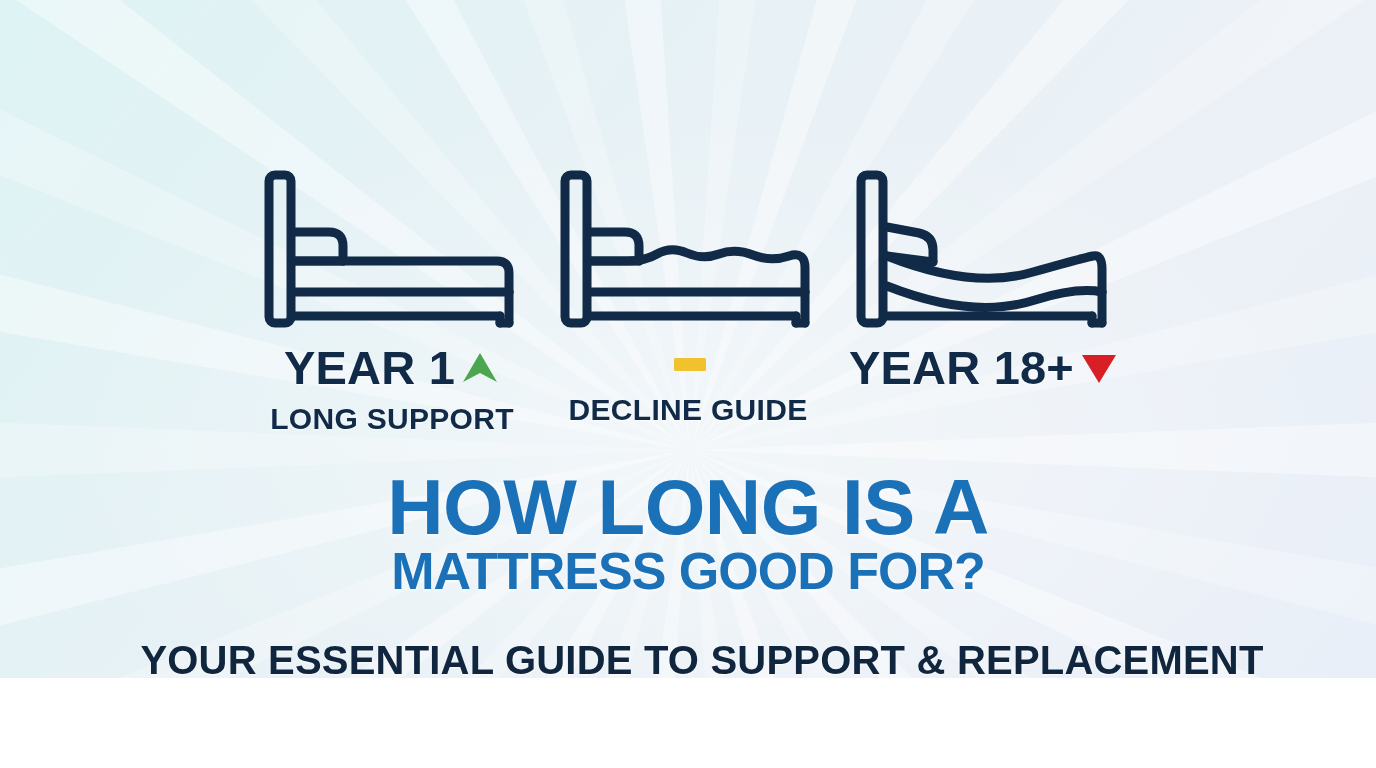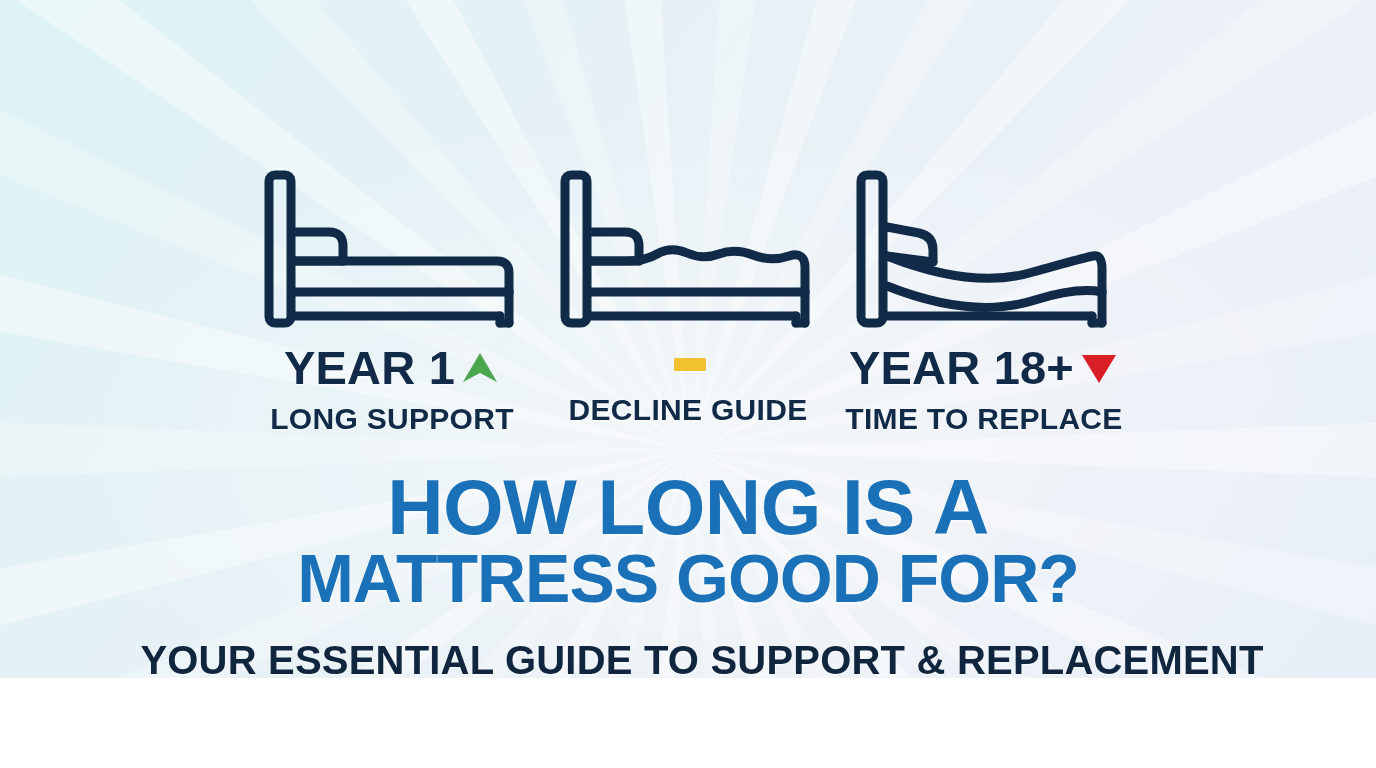--- a/index.html
+++ b/index.html
@@ -108,21 +108,21 @@
     width: 1376px;
     text-align: center;
     font-size: 78px;
     font-weight: 700;
     line-height: 0.97;
     letter-spacing: -0.5px;
     color: #1b71b7;
     text-shadow: 0 2px 3px rgba(255,255,255,0.7);
   }
   .headline .hl-line { display: block; }
-  .headline .hl-line-2 { font-size: 68px; letter-spacing: -1px; }
+  .headline .hl-line-2 { font-size: 52px; letter-spacing: -1px; }
 
   .subtitle {
     position: absolute;
     left: 14px;
     top: 640px;
     width: 1376px;
     text-align: center;
     font-size: 40px;
     font-weight: 600;
     letter-spacing: 0.2px;
@@ -253,21 +253,20 @@
           </svg>
         </div>
         <div class="year-row">
           <span class="year-label">YEAR 18+</span>
           <span class="trend-icon">
             <svg width="40" height="38" viewBox="0 0 40 38" aria-hidden="true">
               <path d="M3 6 L37 6 L20 34 Z" fill="#d81f26"></path>
             </svg>
           </span>
         </div>
-        <div class="sub-label">TIME TO REPLACE</div>
       </div>
 
     </div>
 
     <div class="headline">
       <span class="hl-line hl-line-1">HOW LONG IS A</span>
       <span class="hl-line hl-line-2">MATTRESS GOOD FOR?</span>
     </div>
 
     <div class="subtitle">YOUR ESSENTIAL GUIDE TO SUPPORT &amp; REPLACEMENT</div>

